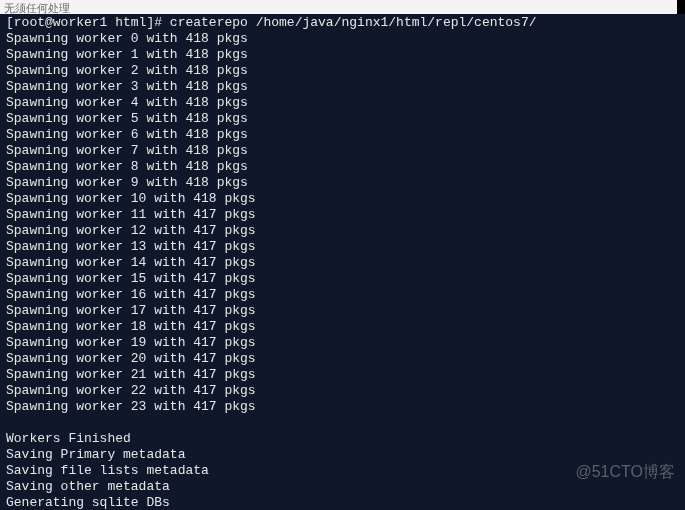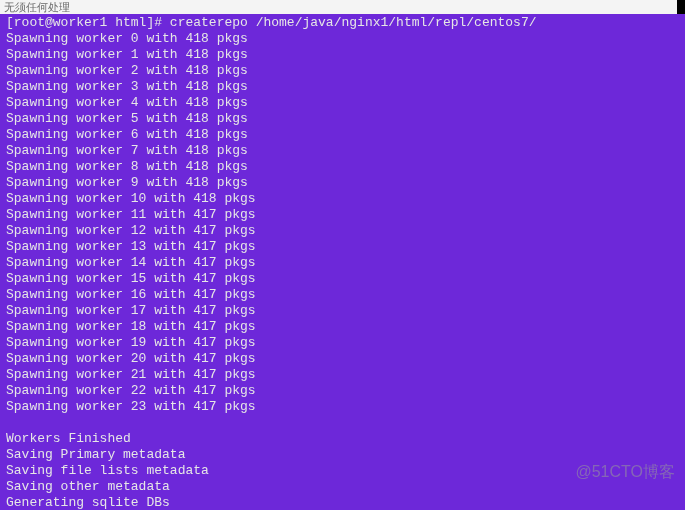--- a/index.html
+++ b/index.html
@@ -13,31 +13,31 @@
     font-size: 13px;
     line-height: 16px;
     color: #e6e6e6;
   }
   .titlebar {
     position: absolute;
     top: 0; left: 0; right: 8px;
     height: 14px;
     background: #f4f4f4;
     color: #6a6a6a;
-    font-family: Liberation Mono, monospace;
+    font-family: Liberation Serif, serif;
     font-size: 11px;
     padding: 0 4px;
     box-sizing: border-box;
     white-space: nowrap;
     overflow: hidden;
   }
   .term {
     position: absolute;
     top: 14px; left: 0; right: 0; bottom: 0;
-    background: #6d28d9;
+    background: #0f172a;
     padding: 1px 6px 0 6px;
     box-sizing: border-box;
     white-space: pre;
   }
   .line { display: block; }
   .watermark {
     position: absolute;
     right: 10px;
     bottom: 30px;
     color: #9a9a9a;

